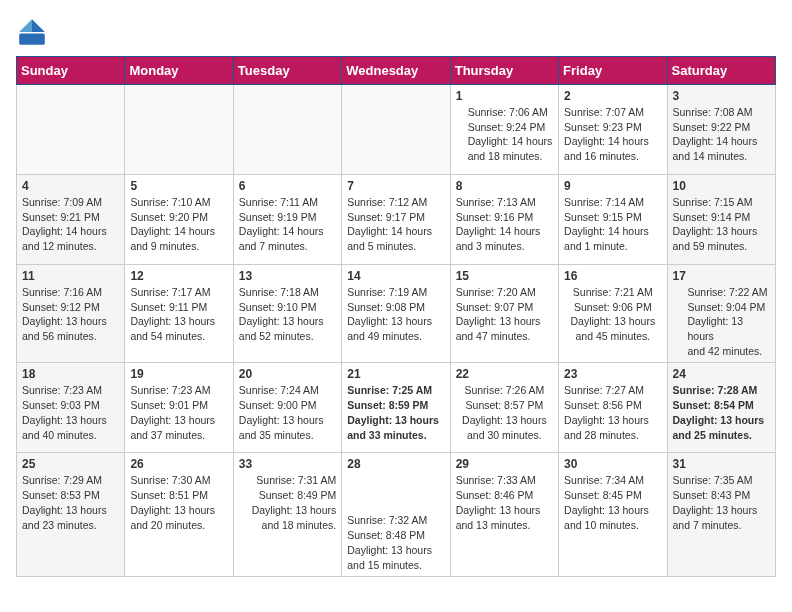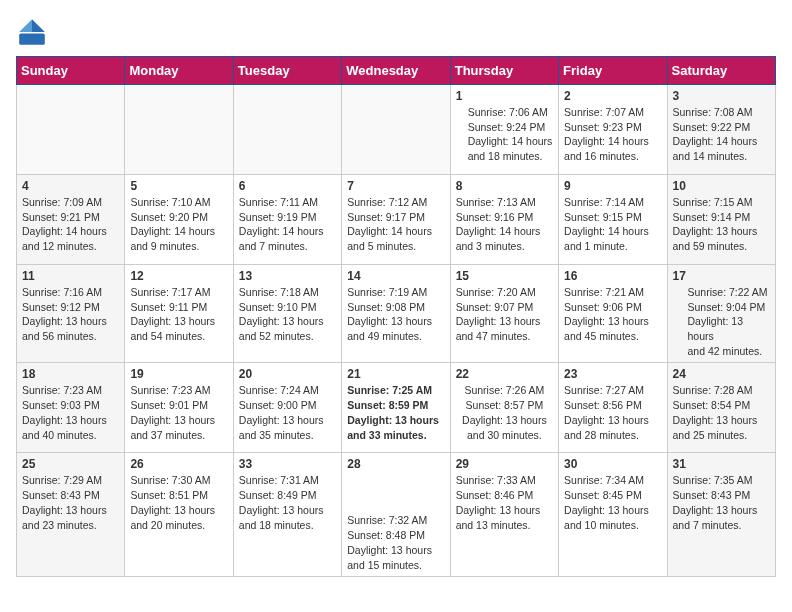--- a/index.html
+++ b/index.html
@@ -233,21 +233,21 @@
         </td>
         <td>
           <span class="day-number">15</span>
           <div class="day-info" style="white-space: pre-line;">Sunrise: 7:20 AM
 Sunset: 9:07 PM
 Daylight: 13 hours
 and 47 minutes.</div>
         </td>
         <td>
           <span class="day-number">16</span>
-          <div class="day-info" style="white-space: pre-line;">Sunrise: 7:21 AM
+          <div class="day-info" style="white-space: pre-line; text-align: center;">Sunrise: 7:21 AM
 Sunset: 9:06 PM
 Daylight: 13 hours
 and 45 minutes.</div>
         </td>
         <td class="weekend">
           <span class="day-number">17</span>
           <div class="day-info" style="white-space: pre-line; margin-left: 15px;">Sunrise: 7:22 AM
 Sunset: 9:04 PM
 Daylight: 13 hours
 and 42 minutes.</div>
@@ -291,44 +291,44 @@
         </td>
         <td>
           <span class="day-number">23</span>
           <div class="day-info" style="white-space: pre-line;">Sunrise: 7:27 AM
 Sunset: 8:56 PM
 Daylight: 13 hours
 and 28 minutes.</div>
         </td>
         <td class="weekend">
           <span class="day-number">24</span>
-          <div class="day-info" style="white-space: pre-line;">Sunrise: 7:28 AM
+          <div class="day-info" style="white-space: pre-line; font-weight: bold;">Sunrise: 7:28 AM
 Sunset: 8:54 PM
 Daylight: 13 hours
 and 25 minutes.</div>
         </td>
       </tr>
       <tr class="week-row">
         <td class="weekend">
           <span class="day-number">25</span>
           <div class="day-info" style="white-space: pre-line;">Sunrise: 7:29 AM
-Sunset: 8:43 PM
+Sunset: 8:53 PM
 Daylight: 13 hours
 and 23 minutes.</div>
         </td>
         <td>
           <span class="day-number">26</span>
           <div class="day-info" style="white-space: pre-line;">Sunrise: 7:30 AM
 Sunset: 8:51 PM
 Daylight: 13 hours
 and 20 minutes.</div>
         </td>
         <td>
           <span class="day-number">33</span>
-          <div class="day-info" style="white-space: pre-line;">Sunrise: 7:31 AM
+          <div class="day-info" style="white-space: pre-line; text-align: right;">Sunrise: 7:31 AM
 Sunset: 8:49 PM
 Daylight: 13 hours
 and 18 minutes.</div>
         </td>
         <td>
           <span class="day-number">28</span>
           <div class="day-info" style="white-space: pre-line; margin-top: 42px;">Sunrise: 7:32 AM
 Sunset: 8:48 PM
 Daylight: 13 hours
 and 15 minutes.</div>

